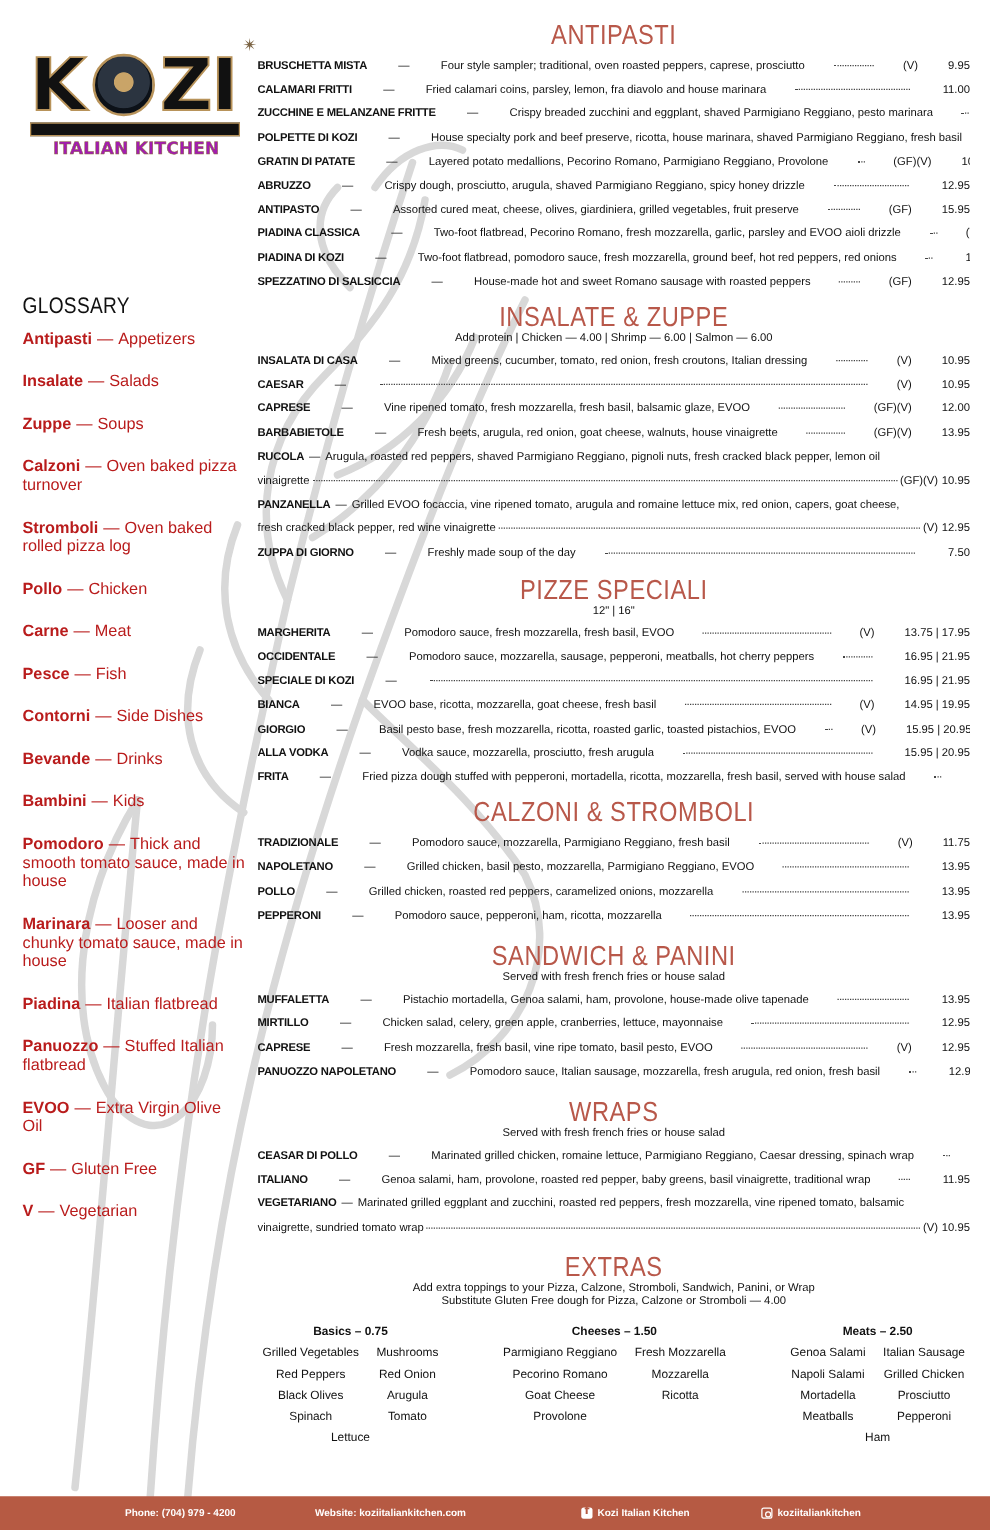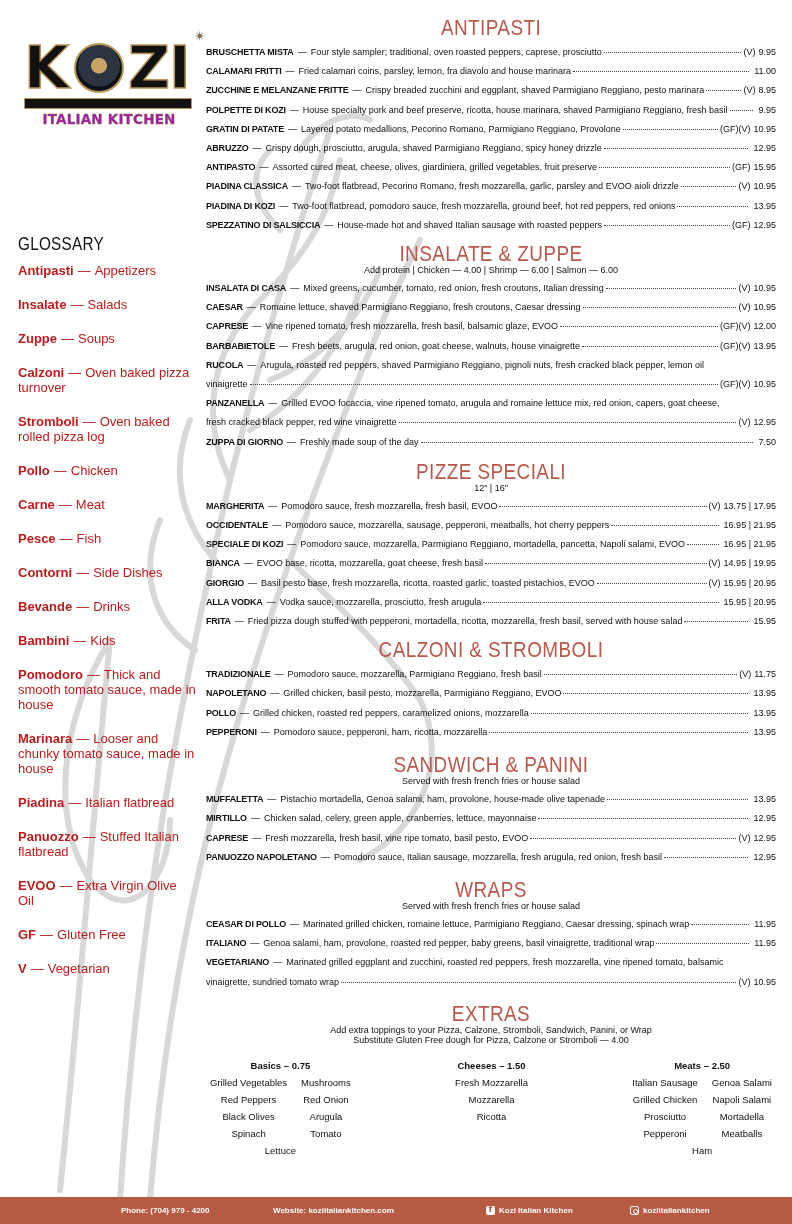--- a/index.html
+++ b/index.html
@@ -28,21 +28,21 @@
   .glossary-title { font-size: 18px; letter-spacing: 0.3px; color: #111; margin-bottom: 8px; transform: scaleX(0.85); transform-origin: left; }
   .gloss-item { font-size: 13px; line-height: 15px; margin-bottom: 19px; color: #b91c1c; }
   .gloss-term { font-weight: bold; }
   .gloss-sep { margin: 0 4px; }
 
   
   .menu { position: absolute; left: 206px; top: 16px; width: 570px; z-index: 2; }
   .section-title { text-align: center; color: #b8584a; font-size: 22px; line-height: 24px; letter-spacing: 0.5px; transform: scaleX(0.86); }
   .section-note { text-align: center; font-size: 9px; line-height: 11px; color: #111; margin-top: -1px; }
   .items { margin-top: 3px; }
-  .item { display: flex; align-items: baseline; font-size: 9px; line-height: 19.2px; white-space: nowrap; overflow: hidden; }
+  .item { display: flex; align-items: baseline; font-size: 9px; line-height: 19.2px; white-space: nowrap; overflow: hidden; gap: 21px; }
   .item-wrap { display: block; white-space: normal; }
   .item-wrap .line1 { font-size: 9px; line-height: 19.2px; white-space: nowrap; }
   .item-wrap .line2 { display: flex; align-items: baseline; font-size: 9px; line-height: 19.2px; white-space: nowrap; }
   .item-name { font-weight: bold; letter-spacing: -0.2px; }
   .item-dash { margin: 0 4px; }
   .item-desc { }
   .dots { flex: 1 1 auto; overflow: hidden; margin: 0 2px; height: 10px; border-bottom: 1px dotted #444; position: relative; top: -2px; min-width: 6px; }
   .tags { }
   .price { margin-left: 3px; }
 
@@ -58,21 +58,21 @@
   .extras-group { text-align: center; }
   .extras-head { font-weight: bold; font-size: 9.5px; margin-bottom: 3px; }
   .extras-cols { display: flex; gap: 14px; }
   .extras-col { display: flex; flex-direction: column; }
   .extras-col span { font-size: 9.5px; line-height: 17px; }
   .extras-last { display: block; font-size: 9.5px; line-height: 17px; }
 
   
   .footer { position: absolute; left: 0; top: 1197px; width: 792px; height: 27px; background: #b65a43; z-index: 3;
     display: flex; align-items: center; color: #fff; font-size: 8px; font-weight: bold; }
-  .footer-item { position: absolute; top: 9px; white-space: nowrap; display: flex; align-items: center; gap: 4px; margin-left: 21px; }
+  .footer-item { position: absolute; top: 9px; white-space: nowrap; display: flex; align-items: center; gap: 4px; }
   .f-phone { left: 100px; }
   .f-web { left: 252px; }
   .f-fb { left: 441px; padding-left: 24px; }
   .f-ig { left: 609px; }
   .icon-fb, .icon-ig { display: inline-block; width: 9px; height: 9px; background: #fff; border-radius: 2px; position: relative; }
   .icon-fb::after { content: "f"; position: absolute; left: 2.5px; top: -2px; font-size: 9px; color: #b65a43; font-family: "DejaVu Sans", sans-serif; font-weight: bold; }
   .icon-ig { background: transparent; border: 1.3px solid #fff; }
   .icon-ig::after { content: ""; position: absolute; left: 1.5px; top: 1.5px; width: 3px; height: 3px; border: 1px solid #fff; border-radius: 50%; }
 </style>
 </head>
@@ -199,21 +199,21 @@
         <div class="item">
           <span class="item-name">PIADINA DI KOZI</span>
           <span class="item-dash">—</span>
           <span class="item-desc">Two-foot flatbread, pomodoro sauce, fresh mozzarella, ground beef, hot red peppers, red onions</span>
           <span class="dots"></span>
           <span class="price">13.95</span>
         </div>
         <div class="item">
           <span class="item-name">SPEZZATINO DI SALSICCIA</span>
           <span class="item-dash">—</span>
-          <span class="item-desc">House-made hot and shaved Italian sausage with roasted peppers</span>
+          <span class="item-desc">House-made hot and sweet Romano sausage with roasted peppers</span>
           <span class="dots"></span>
           <span class="tags">(GF)</span>
           <span class="price">12.95</span>
         </div>
       </div>
   </div>
 
   <div class="section sec-insalate">
     <div class="section-title">INSALATE &amp; ZUPPE</div>
     <div class="section-note">Add protein | Chicken — 4.00 | Shrimp — 6.00 | Salmon — 6.00</div>
@@ -222,21 +222,20 @@
           <span class="item-name">INSALATA DI CASA</span>
           <span class="item-dash">—</span>
           <span class="item-desc">Mixed greens, cucumber, tomato, red onion, fresh croutons, Italian dressing</span>
           <span class="dots"></span>
           <span class="tags">(V)</span>
           <span class="price">10.95</span>
         </div>
         <div class="item">
           <span class="item-name">CAESAR</span>
           <span class="item-dash">—</span>
-          <span class="item-desc">Romaine lettuce, shaved Parmigiano Reggiano, fresh croutons, Caesar dressing</span>
           <span class="dots"></span>
           <span class="tags">(V)</span>
           <span class="price">10.95</span>
         </div>
         <div class="item">
           <span class="item-name">CAPRESE</span>
           <span class="item-dash">—</span>
           <span class="item-desc">Vine ripened tomato, fresh mozzarella, fresh basil, balsamic glaze, EVOO</span>
           <span class="dots"></span>
           <span class="tags">(GF)(V)</span>
@@ -293,21 +292,20 @@
         <div class="item">
           <span class="item-name">OCCIDENTALE</span>
           <span class="item-dash">—</span>
           <span class="item-desc">Pomodoro sauce, mozzarella, sausage, pepperoni, meatballs, hot cherry peppers</span>
           <span class="dots"></span>
           <span class="price">16.95 | 21.95</span>
         </div>
         <div class="item">
           <span class="item-name">SPECIALE DI KOZI</span>
           <span class="item-dash">—</span>
-          <span class="item-desc">Pomodoro sauce, mozzarella, Parmigiano Reggiano, mortadella, pancetta, Napoli salami, EVOO</span>
           <span class="dots"></span>
           <span class="price">16.95 | 21.95</span>
         </div>
         <div class="item">
           <span class="item-name">BIANCA</span>
           <span class="item-dash">—</span>
           <span class="item-desc">EVOO base, ricotta, mozzarella, goat cheese, fresh basil</span>
           <span class="dots"></span>
           <span class="tags">(V)</span>
           <span class="price">14.95 | 19.95</span>
@@ -458,41 +456,47 @@
               <span>Arugula</span>
               <span>Tomato</span>
             </div>
           </div>
           <span class="extras-last">Lettuce</span>
         </div>
         <div class="extras-group">
           <div class="extras-head">Cheeses – 1.50</div>
           <div class="extras-cols">
             <div class="extras-col">
+              <span>Parmigiano Reggiano</span>
+              <span>Pecorino Romano</span>
+              <span>Goat Cheese</span>
+              <span>Provolone</span>
+            </div>
+            <div class="extras-col">
               <span>Fresh Mozzarella</span>
               <span>Mozzarella</span>
               <span>Ricotta</span>
               <span></span>
             </div>
           </div>
         </div>
         <div class="extras-group">
           <div class="extras-head">Meats – 2.50</div>
           <div class="extras-cols">
             <div class="extras-col">
+              <span>Genoa Salami</span>
+              <span>Napoli Salami</span>
+              <span>Mortadella</span>
+              <span>Meatballs</span>
+            </div>
+            <div class="extras-col">
               <span>Italian Sausage</span>
               <span>Grilled Chicken</span>
               <span>Prosciutto</span>
               <span>Pepperoni</span>
-            </div>
-            <div class="extras-col">
-              <span>Genoa Salami</span>
-              <span>Napoli Salami</span>
-              <span>Mortadella</span>
-              <span>Meatballs</span>
             </div>
           </div>
           <span class="extras-last">Ham</span>
         </div>
       </div>
   </div>
 </div>
 
 <div class="footer">
   <span class="footer-item f-phone">

